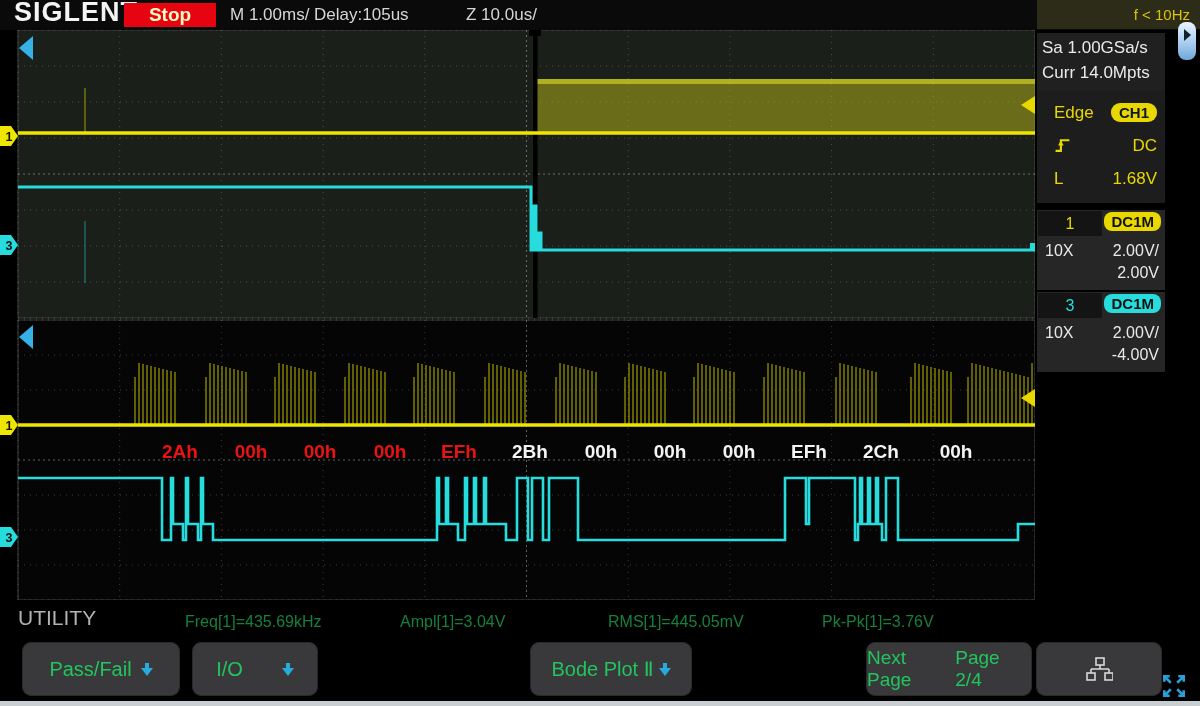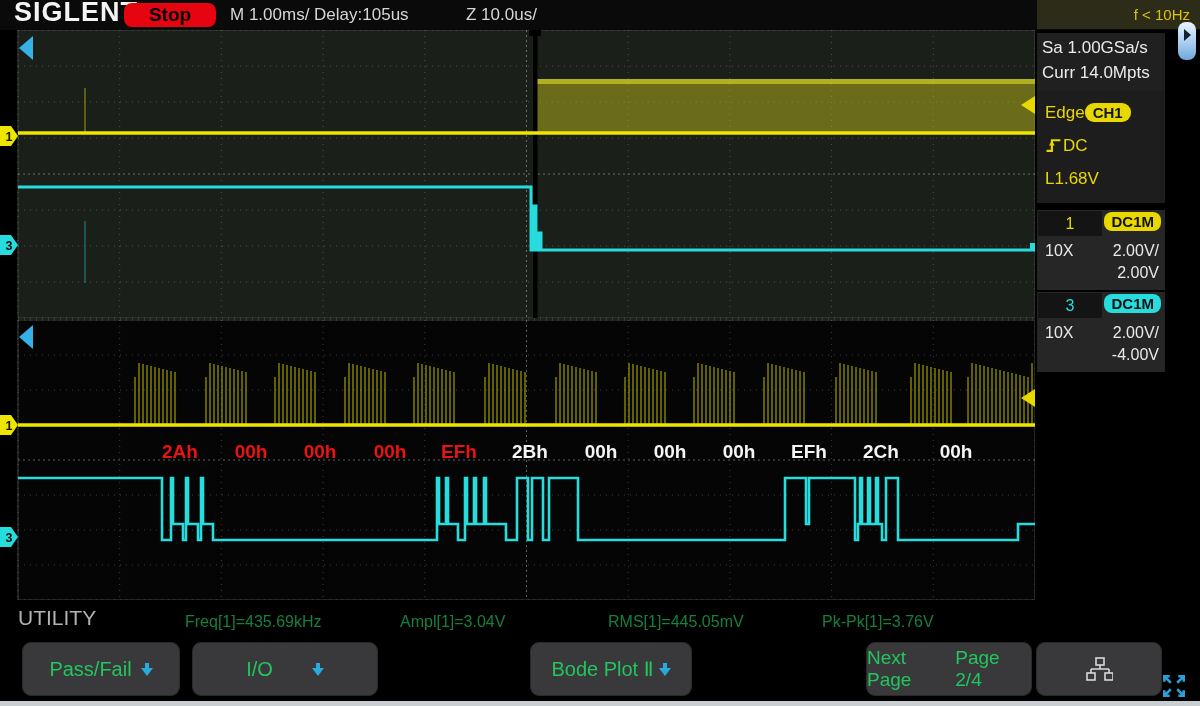--- a/index.html
+++ b/index.html
@@ -1,36 +1,36 @@
 <!DOCTYPE html>
 <html><head>
 <meta charset="utf-8">
 <style>
   html,body{margin:0;padding:0;background:#000;}
   .screen{position:relative;width:1200px;height:706px;background:#000;overflow:hidden;
           font-family:"Liberation Sans",sans-serif;}
   
   .topbar{position:absolute;left:0;top:0;width:1200px;height:30px;background:#0a0a0a;}
   .brand{position:absolute;left:14px;top:-3px;font-size:27px;font-weight:900;color:#f4f4f4;letter-spacing:1px;}
-  .stop-badge{position:absolute;left:124px;top:3px;width:92px;height:24px;background:#e60410;border-radius:8px;
-              color:#000000;font-size:19px;font-weight:bold;text-align:center;line-height:24px;}
+  .stop-badge{position:absolute;left:124px;top:3px;width:92px;height:24px;background:#e60410;border-radius:1px;
+              color:#fef9c3;font-size:19px;font-weight:bold;text-align:center;line-height:24px;}
   .tb-text{position:absolute;top:5px;font-size:17px;color:#d6d6d6;white-space:pre;}
   .tb-main{left:230px;} .tb-zoom{left:466px;}
   .freq-box{position:absolute;left:1037px;top:0;width:163px;height:29px;background:#2c2c19;
             color:#d8c400;font-size:15px;text-align:right;line-height:29px;padding-right:10px;box-sizing:border-box;}
   
   .pill{position:absolute;left:1178px;top:22px;width:18px;height:38px;border-radius:8px;
         background:linear-gradient(180deg,#eaf5fd 0%,#a8cdf0 55%,#6fa8d8 100%);}
   .pill .tri{position:absolute;left:6px;top:7px;width:0;height:0;
              border-top:6px solid transparent;border-bottom:6px solid transparent;border-left:7px solid #10222e;}
   
   .panel-box{position:absolute;left:1037px;width:128px;background:#202020;box-sizing:border-box;}
   .acq-box{top:33px;height:60px;padding:2px 0 0 5px;color:#eaeaea;font-size:17px;line-height:25px;}
   .trig-box{top:90px;height:113px;background:#1d1d1d;color:#e8d800;font-size:17px;padding:6px 8px;}
-  .trig-row{display:flex;align-items:center;height:33px;}
+  .trig-row{display:flex;justify-content:space-between;align-items:center;height:33px;margin-left:9px;}
   .src-badge{background:#e8d800;color:#0f172a;font-weight:bold;font-size:15px;border-radius:9px;padding:1px 8px;}
   .ch-box{position:absolute;left:1037px;width:128px;height:80px;background:#262626;color:#e8e8e8;font-size:16px;}
   .ch1-box{top:210px;} .ch3-box{top:292px;}
   .ch-num{position:absolute;left:1px;top:1px;width:64px;height:25px;background:#141414;
           text-align:center;line-height:25px;font-size:16px;}
   .ch-coupling{position:absolute;right:4px;top:2px;font-weight:bold;font-size:15px;border-radius:8px;
                padding:1px 7px;color:#101010;}
   .cpl1{background:#e8d800;} .cpl3{background:#26dcdc;}
   .num1{color:#e8d800;} .num3{color:#26dcdc;}
   .ch-probe{position:absolute;left:8px;top:32px;}
@@ -340,21 +340,21 @@
   <div class="meas-item" style="left:608px">RMS[1]=445.05mV</div>
   <div class="meas-item" style="left:822px">Pk-Pk[1]=3.76V</div>
 
   <div class="btn" style="left:22px;width:158px">
     <span>Pass/Fail</span>
     <span class="darr">
         <i></i>
         <b></b>
       </span>
   </div>
-  <div class="btn" style="left:192px;width:186px">
+  <div class="btn" style="left:192px;width:126px">
     <span>I/O</span>
     <span class="darr" style="margin-left:30px">
         <i></i>
         <b></b>
       </span>
   </div>
   <div class="btn" style="left:530px;width:162px">
     <span>Bode Plot Ⅱ</span>
     <span class="darr" style="margin-left:-4px">
         <i></i>

